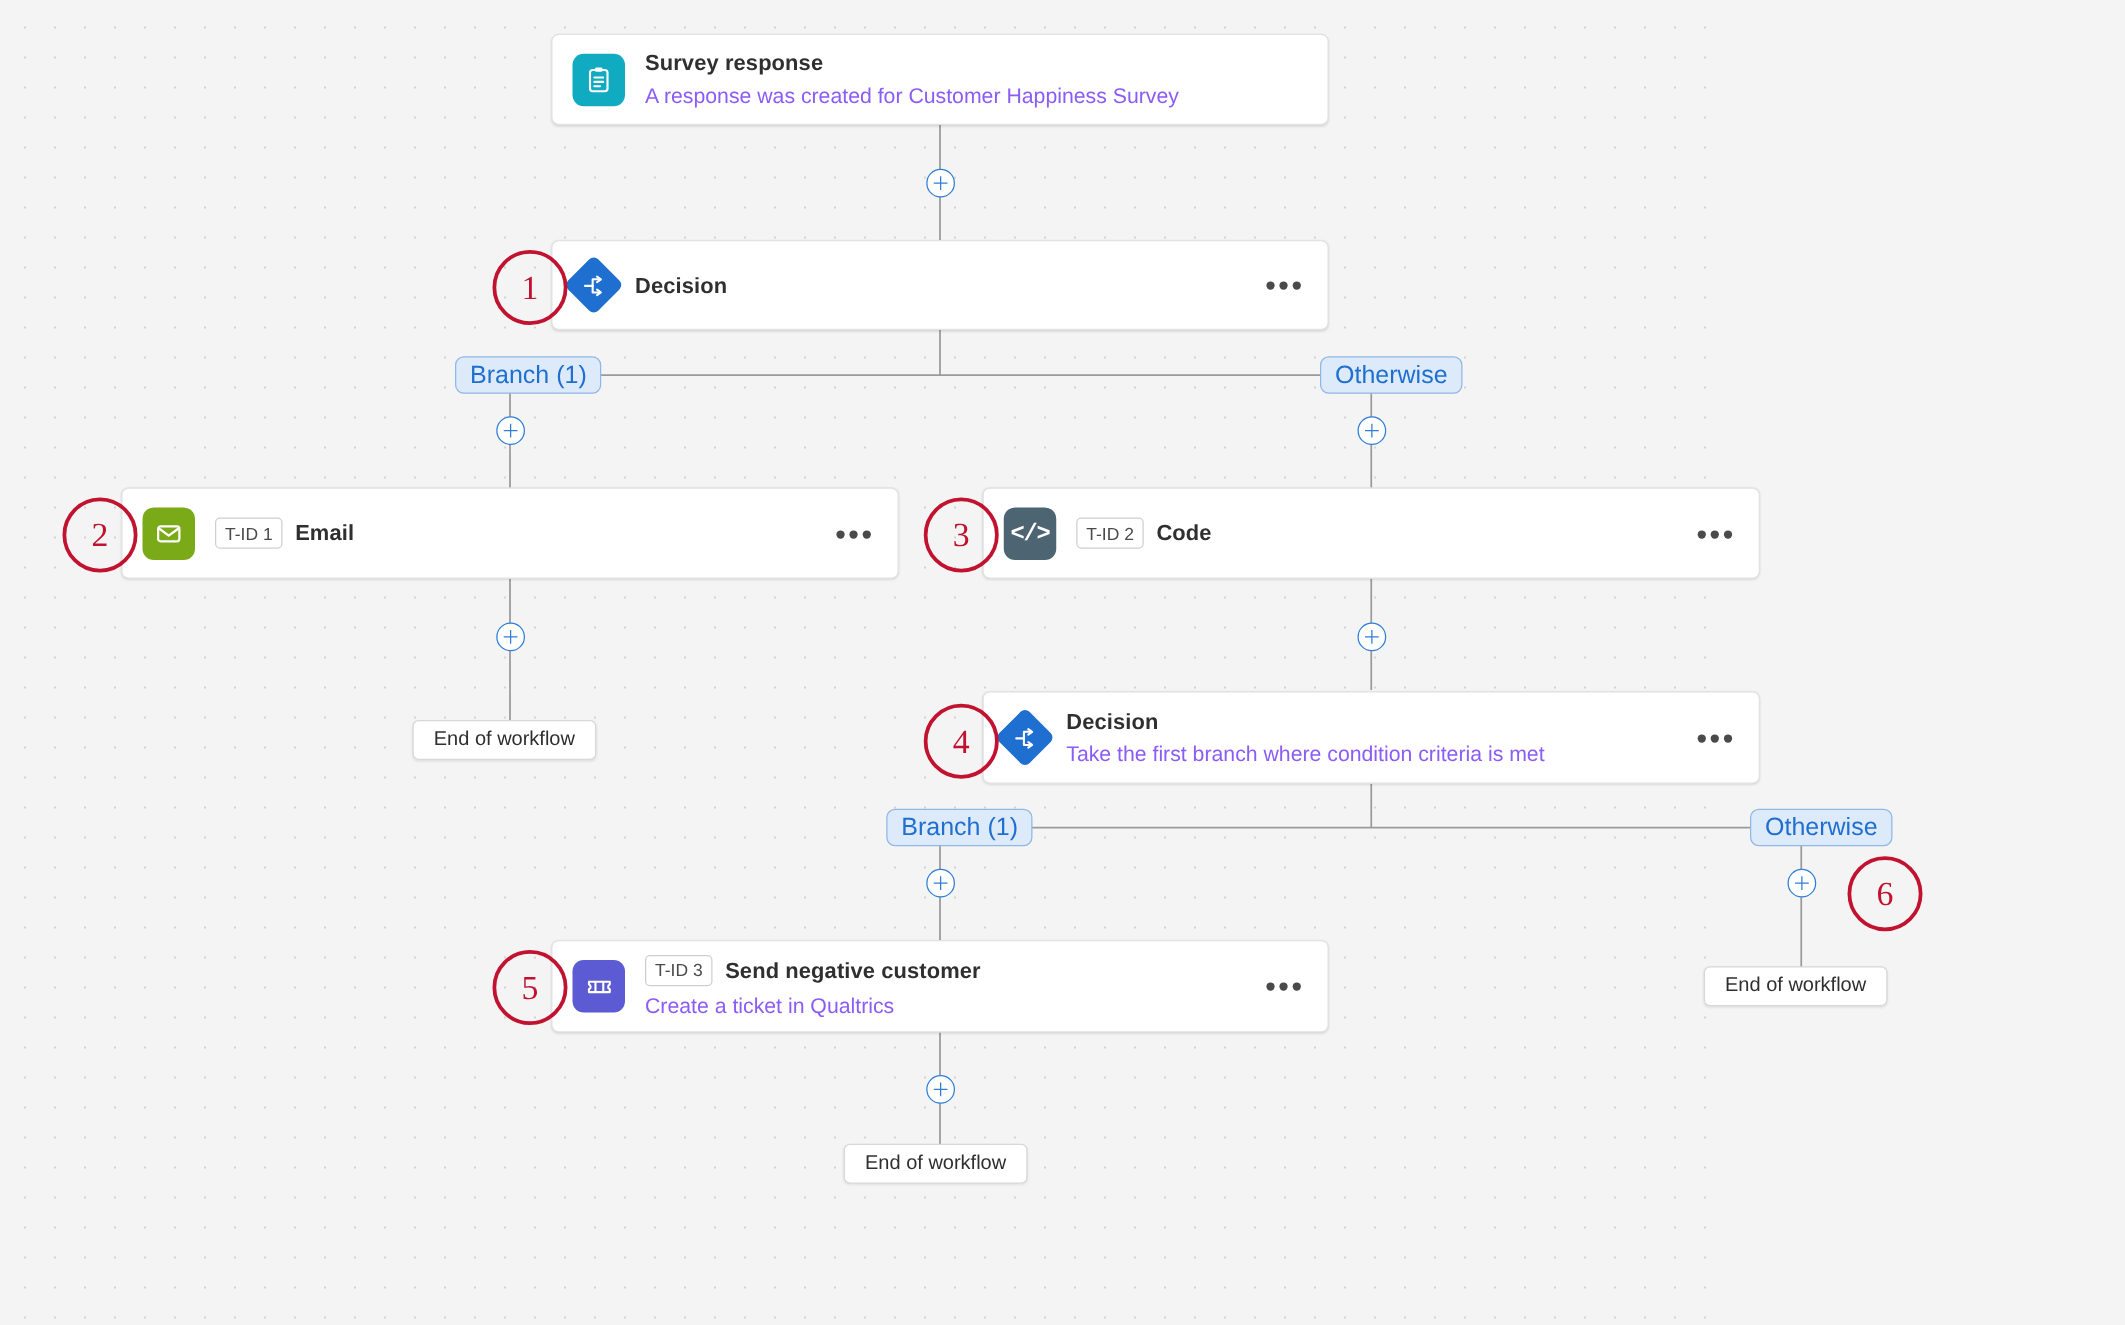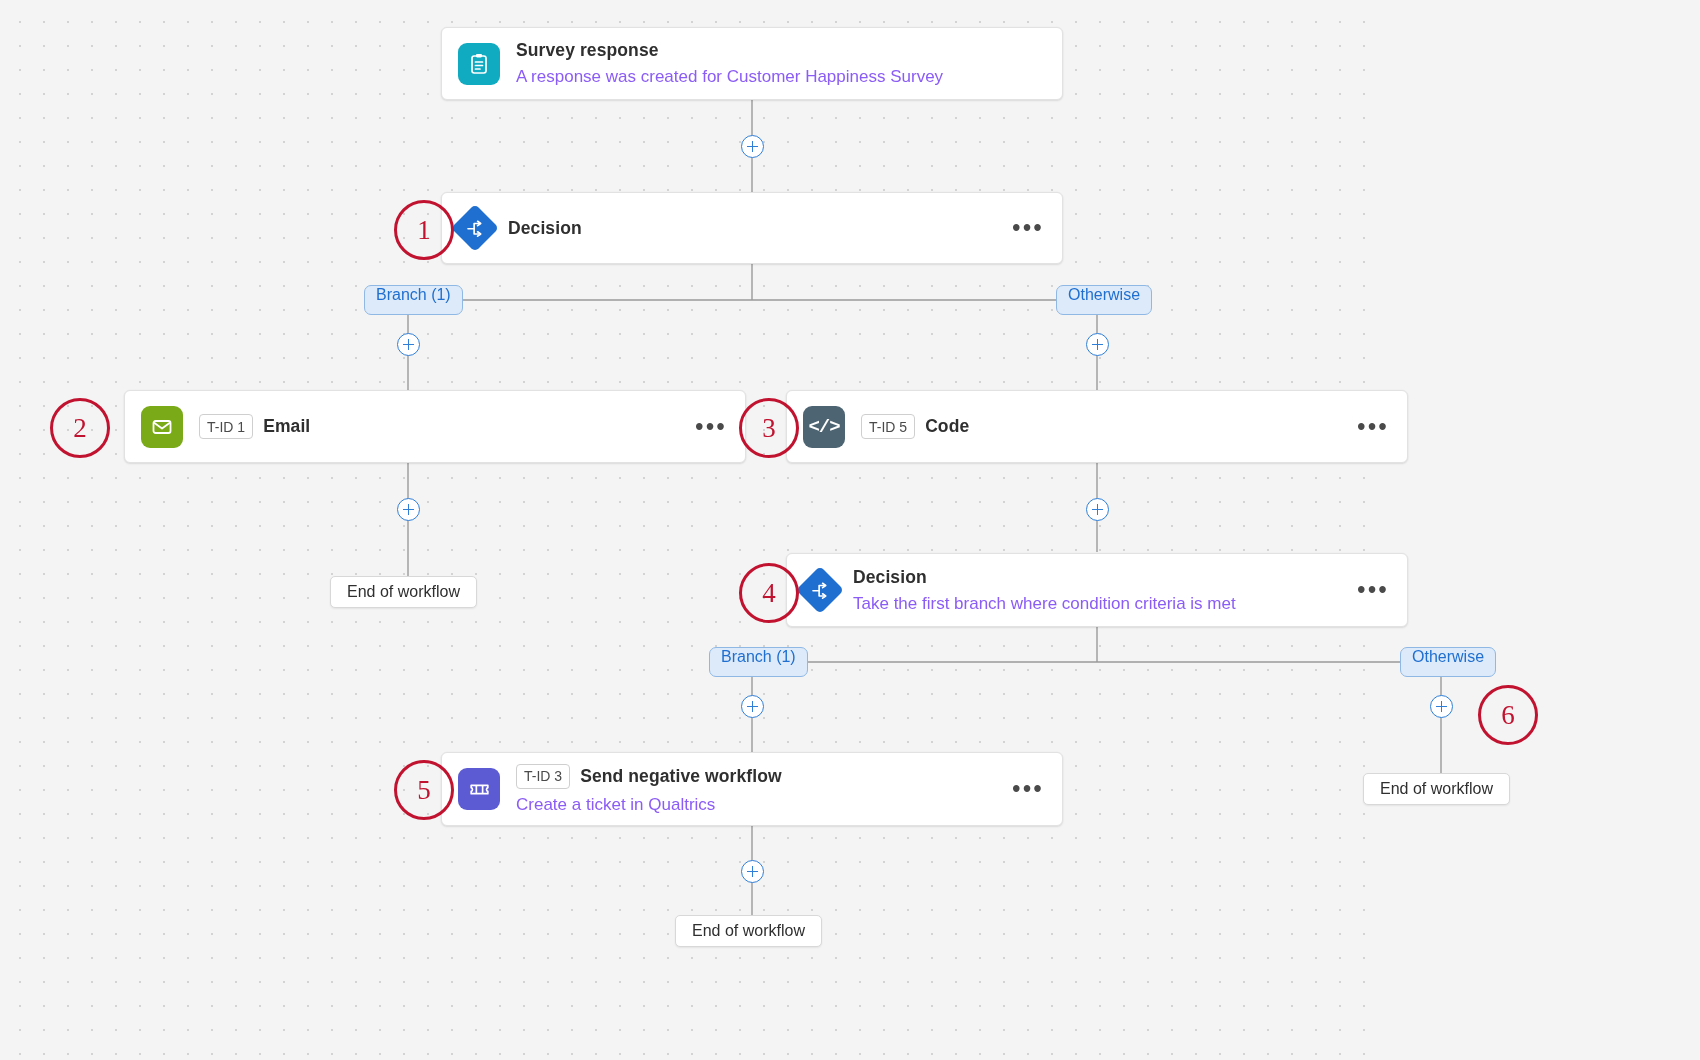--- a/index.html
+++ b/index.html
@@ -137,26 +137,27 @@
     letter-spacing: -1px;
   }
 
   
   .pill-branch {
     position: absolute;
     box-sizing: border-box;
     height: 30px;
     padding: 0 11px;
     display: flex;
+    align-items: center;
     justify-content: center;
     background: #ddeaf9;
     border: 1px solid #8fb8e5;
     border-radius: 7px;
     color: #1f6fd0;
-    font-size: 16px;
+    font-size: 20px;
     white-space: nowrap;
   }
 
   
   .pill-end {
     position: absolute;
     box-sizing: border-box;
     height: 32px;
     padding: 0 16px;
     display: flex;
@@ -290,21 +291,21 @@
   <div class="pill-branch" style="left:364px; top:285px;">
     <span>Branch (1)</span>
   </div>
   <div class="pill-branch" style="left:1056px; top:285px;">
     <span>Otherwise</span>
   </div>
 
   <div class="plus-btn" style="left:397px; top:333px;"></div>
   <div class="plus-btn" style="left:1086px; top:333px;"></div>
 
-  <div class="node" style="left:97px; top:390px; width:622px; height:73px;margin-left:27px;">
+  <div class="node" style="left:97px; top:390px; width:622px; height:73px;">
     <span class="icon-wrap">
       <span class="sq-icon sq-green">
         <svg width="24" height="24" viewBox="0 0 24 24" fill="none" stroke="#ffffff" stroke-width="1.8" stroke-linecap="round" stroke-linejoin="round">
           <rect x="3.5" y="6" width="17" height="12" rx="2"></rect>
           <path d="M4.5 8 L12 13.5 L19.5 8"></path>
         </svg>
       </span>
     </span>
     <span class="body">
       <span class="title-row">
@@ -320,21 +321,21 @@
   </div>
 
   <div class="node" style="left:786px; top:390px; width:622px; height:73px;">
     <span class="icon-wrap">
       <span class="sq-icon sq-slate">
         <span class="code-glyph">&lt;/&gt;</span>
       </span>
     </span>
     <span class="body">
       <span class="title-row">
-        <span class="tid">T-ID 5</span>
+        <span class="tid">T-ID 2</span>
         <span class="node-title">Code</span>
       </span>
     </span>
     <span class="dots">•••</span>
   </div>
 
   <div class="marker" style="left:739px; top:398px;">
     <span>3</span>
   </div>
 
@@ -393,21 +394,21 @@
         <svg width="25" height="25" viewBox="0 0 24 24" fill="none" stroke="#ffffff" stroke-width="1.6" stroke-linecap="round" stroke-linejoin="round">
           <path d="M4 8 h16 v2.2 a1.9 1.9 0 0 0 0 3.6 V16 H4 v-2.2 a1.9 1.9 0 0 0 0 -3.6 Z"></path>
           <line x1="9" y1="8.8" x2="9" y2="15.2"></line>
           <line x1="15" y1="8.8" x2="15" y2="15.2"></line>
         </svg>
       </span>
     </span>
     <span class="body">
       <span class="title-row">
         <span class="tid">T-ID 3</span>
-        <span class="node-title">Send negative workflow</span>
+        <span class="node-title">Send negative customer</span>
       </span>
       <span class="node-sub">Create a ticket in Qualtrics</span>
     </span>
     <span class="dots">•••</span>
   </div>
 
   <div class="marker" style="left:394px; top:760px;">
     <span>5</span>
   </div>
 

